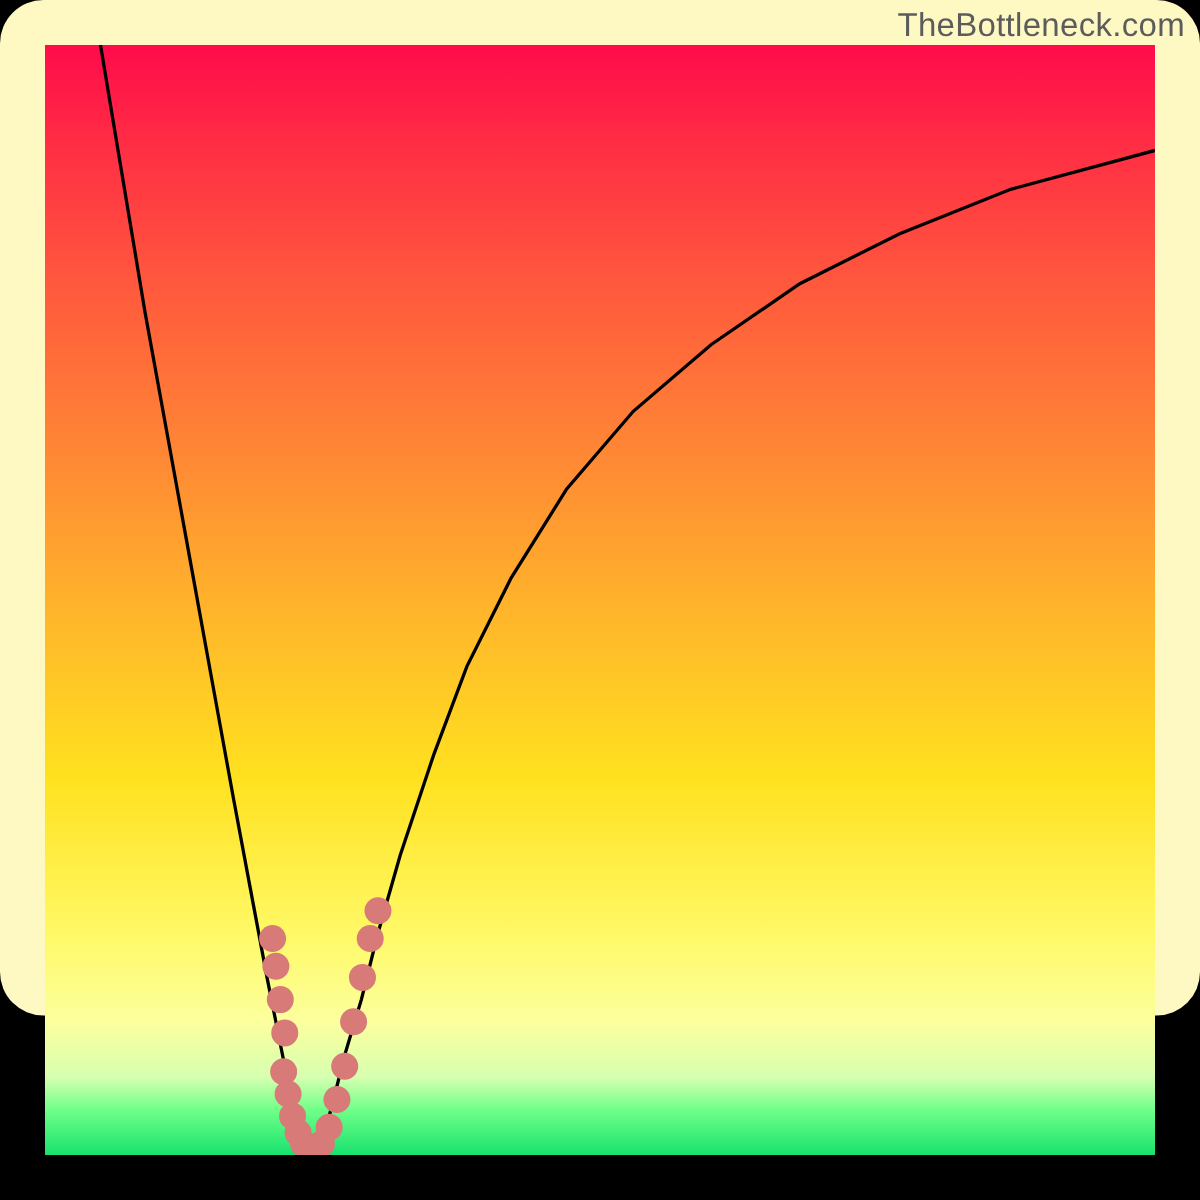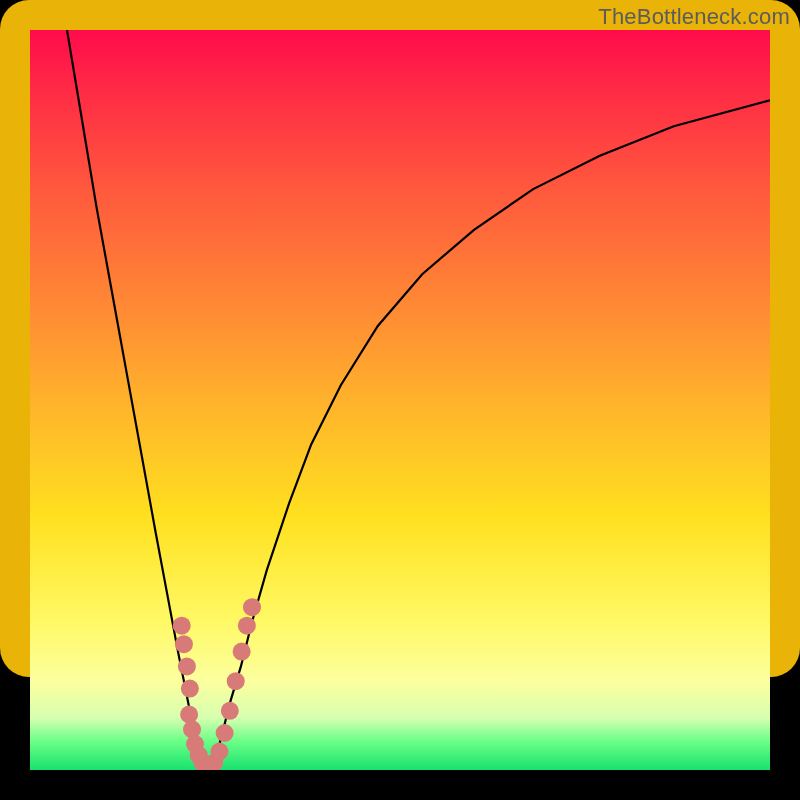--- a/index.html
+++ b/index.html
@@ -8,21 +8,21 @@
     width: 800px;
     height: 800px;
     overflow: hidden;
     background: #000;
     font-family: Arial, Helvetica, sans-serif;
   }
   .frame {
     position: relative;
     width: 800px;
     height: 677px;
-    background: #eab308;
+    background: #fef9c3;
     border-radius: 29px;
   }
   .plot-area {
     position: absolute;
     left: 30px;
     top: 30px;
     width: 740px;
     height: 740px;
     overflow: hidden;
   }

